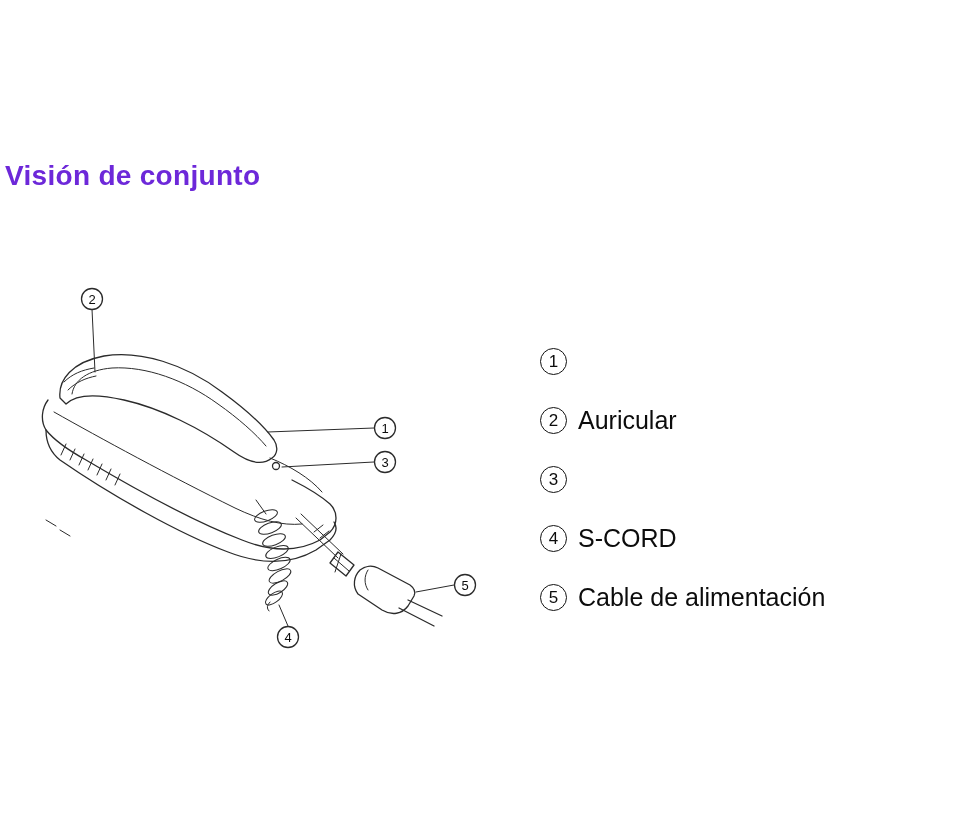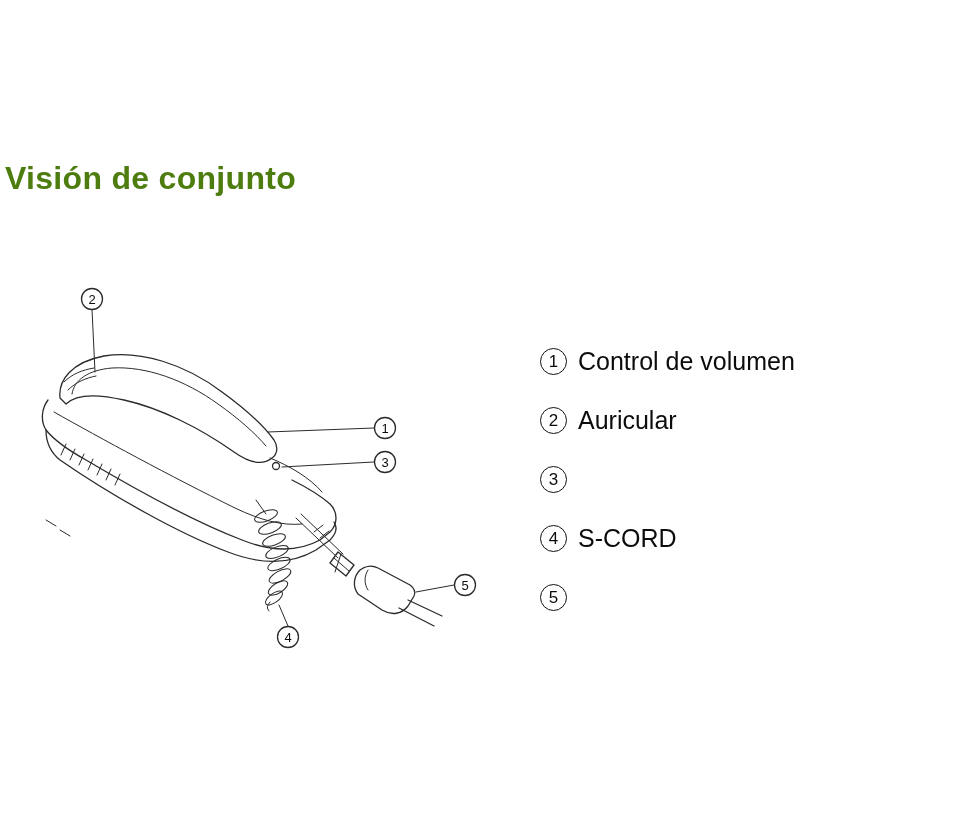--- a/index.html
+++ b/index.html
@@ -3,21 +3,21 @@
 <meta charset="utf-8">
 <style>
   html,body{margin:0;padding:0;}
   body{
     width:960px;height:820px;position:relative;overflow:hidden;
     background:#ffffff;color:#0c0c0c;
     font-family:"Liberation Sans", sans-serif;
   }
   .page-title{
     position:absolute;left:5px;top:160px;
-    font-size:32px;font-weight:bold;letter-spacing:0.3px;color:#4d7c0f;
+    font-size:28px;font-weight:bold;letter-spacing:0.3px;color:#6d28d9;
   }
   .diagram-wrap{position:absolute;left:20px;top:280px;width:480px;height:380px;}
   svg .ln{fill:none;stroke:#2b2b2b;stroke-width:1.3;stroke-linecap:round;stroke-linejoin:round;}
   svg .thin{fill:none;stroke:#2b2b2b;stroke-width:1;stroke-linecap:round;}
   svg .callout-circle{fill:#ffffff;stroke:#2b2b2b;stroke-width:1.3;}
   svg .callout-num{font-family:"Liberation Sans",sans-serif;font-size:13px;fill:#0c0c0c;
     text-anchor:middle;dominant-baseline:central;}
   .legend{position:absolute;left:540px;top:344px;}
   .legend-row{display:flex;align-items:center;height:34px;margin-bottom:25px;}
   .legend-badge{
@@ -113,29 +113,29 @@
     <circle class="callout-circle" cx="268" cy="357" r="10.5"></circle>
     <text class="callout-num" x="268" y="357.5">4</text>
   </g>
 
 </svg>
 </div>
 
 <div class="legend">
   <div class="legend-row">
     <span class="legend-badge">1</span>
-    <span class="legend-label">Control de volumen</span>
   </div>
   <div class="legend-row">
     <span class="legend-badge">2</span>
     <span class="legend-label">Auricular</span>
   </div>
   <div class="legend-row">
     <span class="legend-badge">3</span>
   </div>
   <div class="legend-row">
     <span class="legend-badge">4</span>
     <span class="legend-label">S-CORD</span>
   </div>
   <div class="legend-row">
     <span class="legend-badge">5</span>
+    <span class="legend-label">Cable de alimentación</span>
   </div>
 </div>
 
 </body></html>

